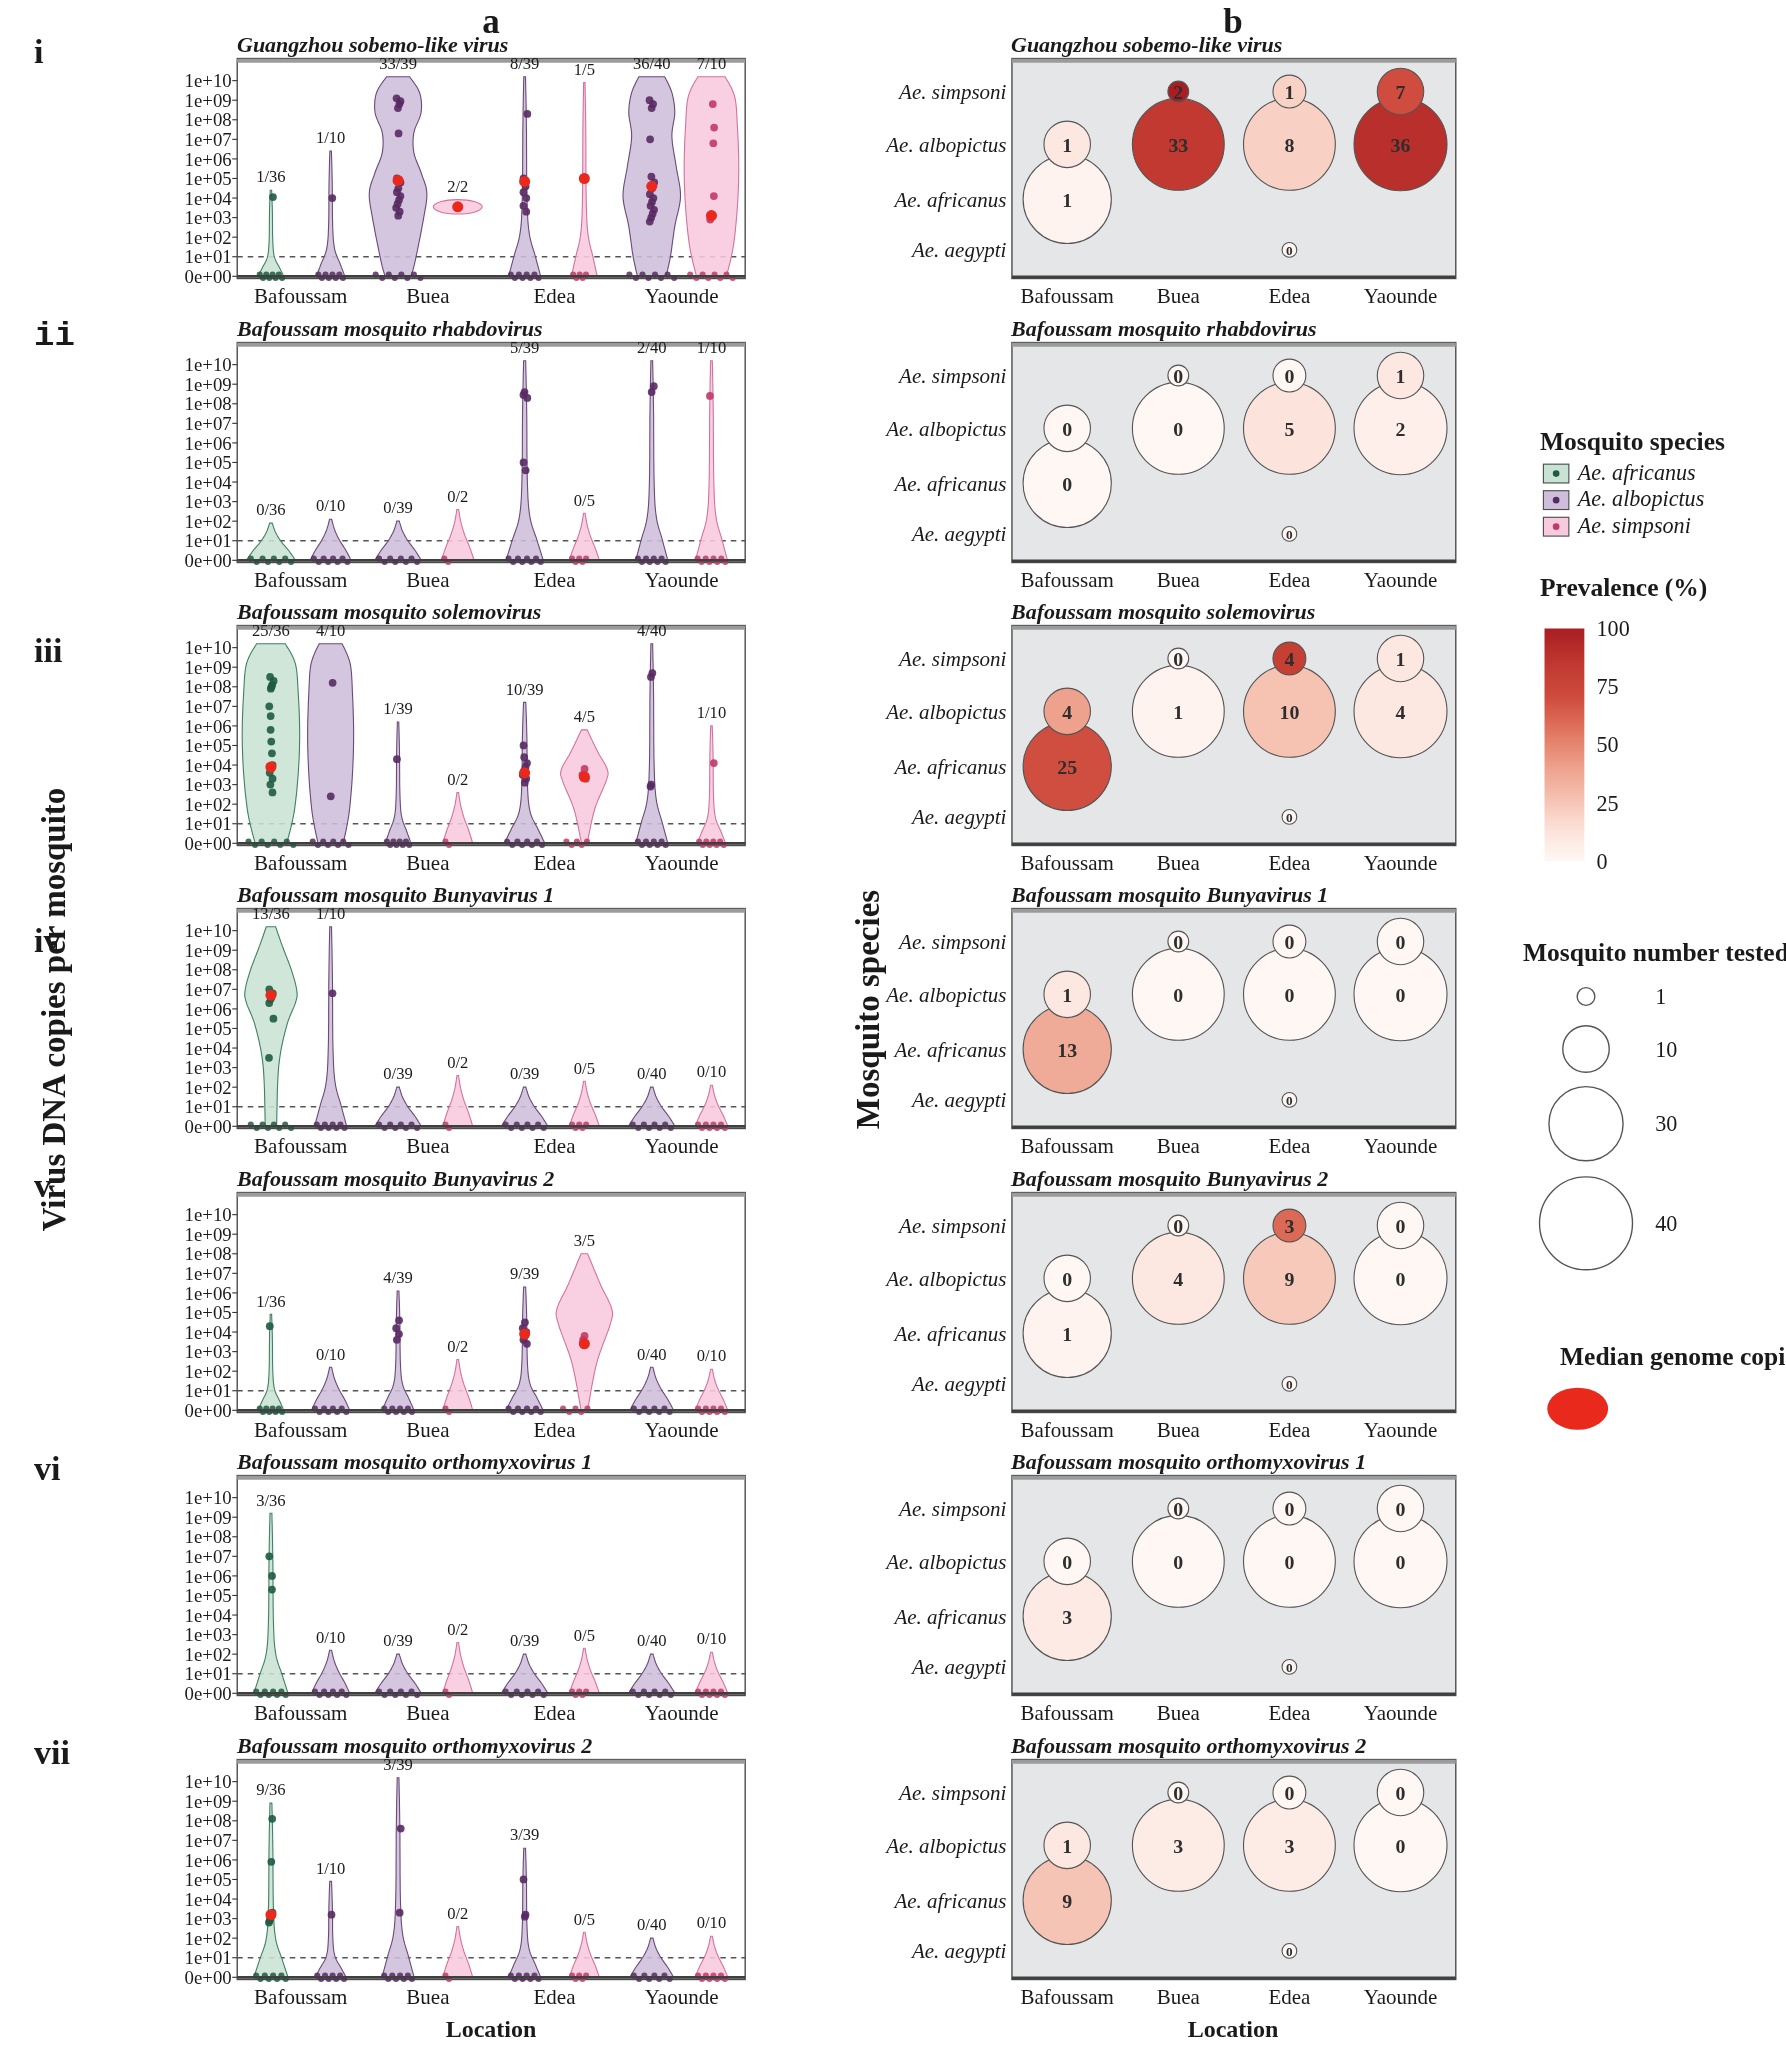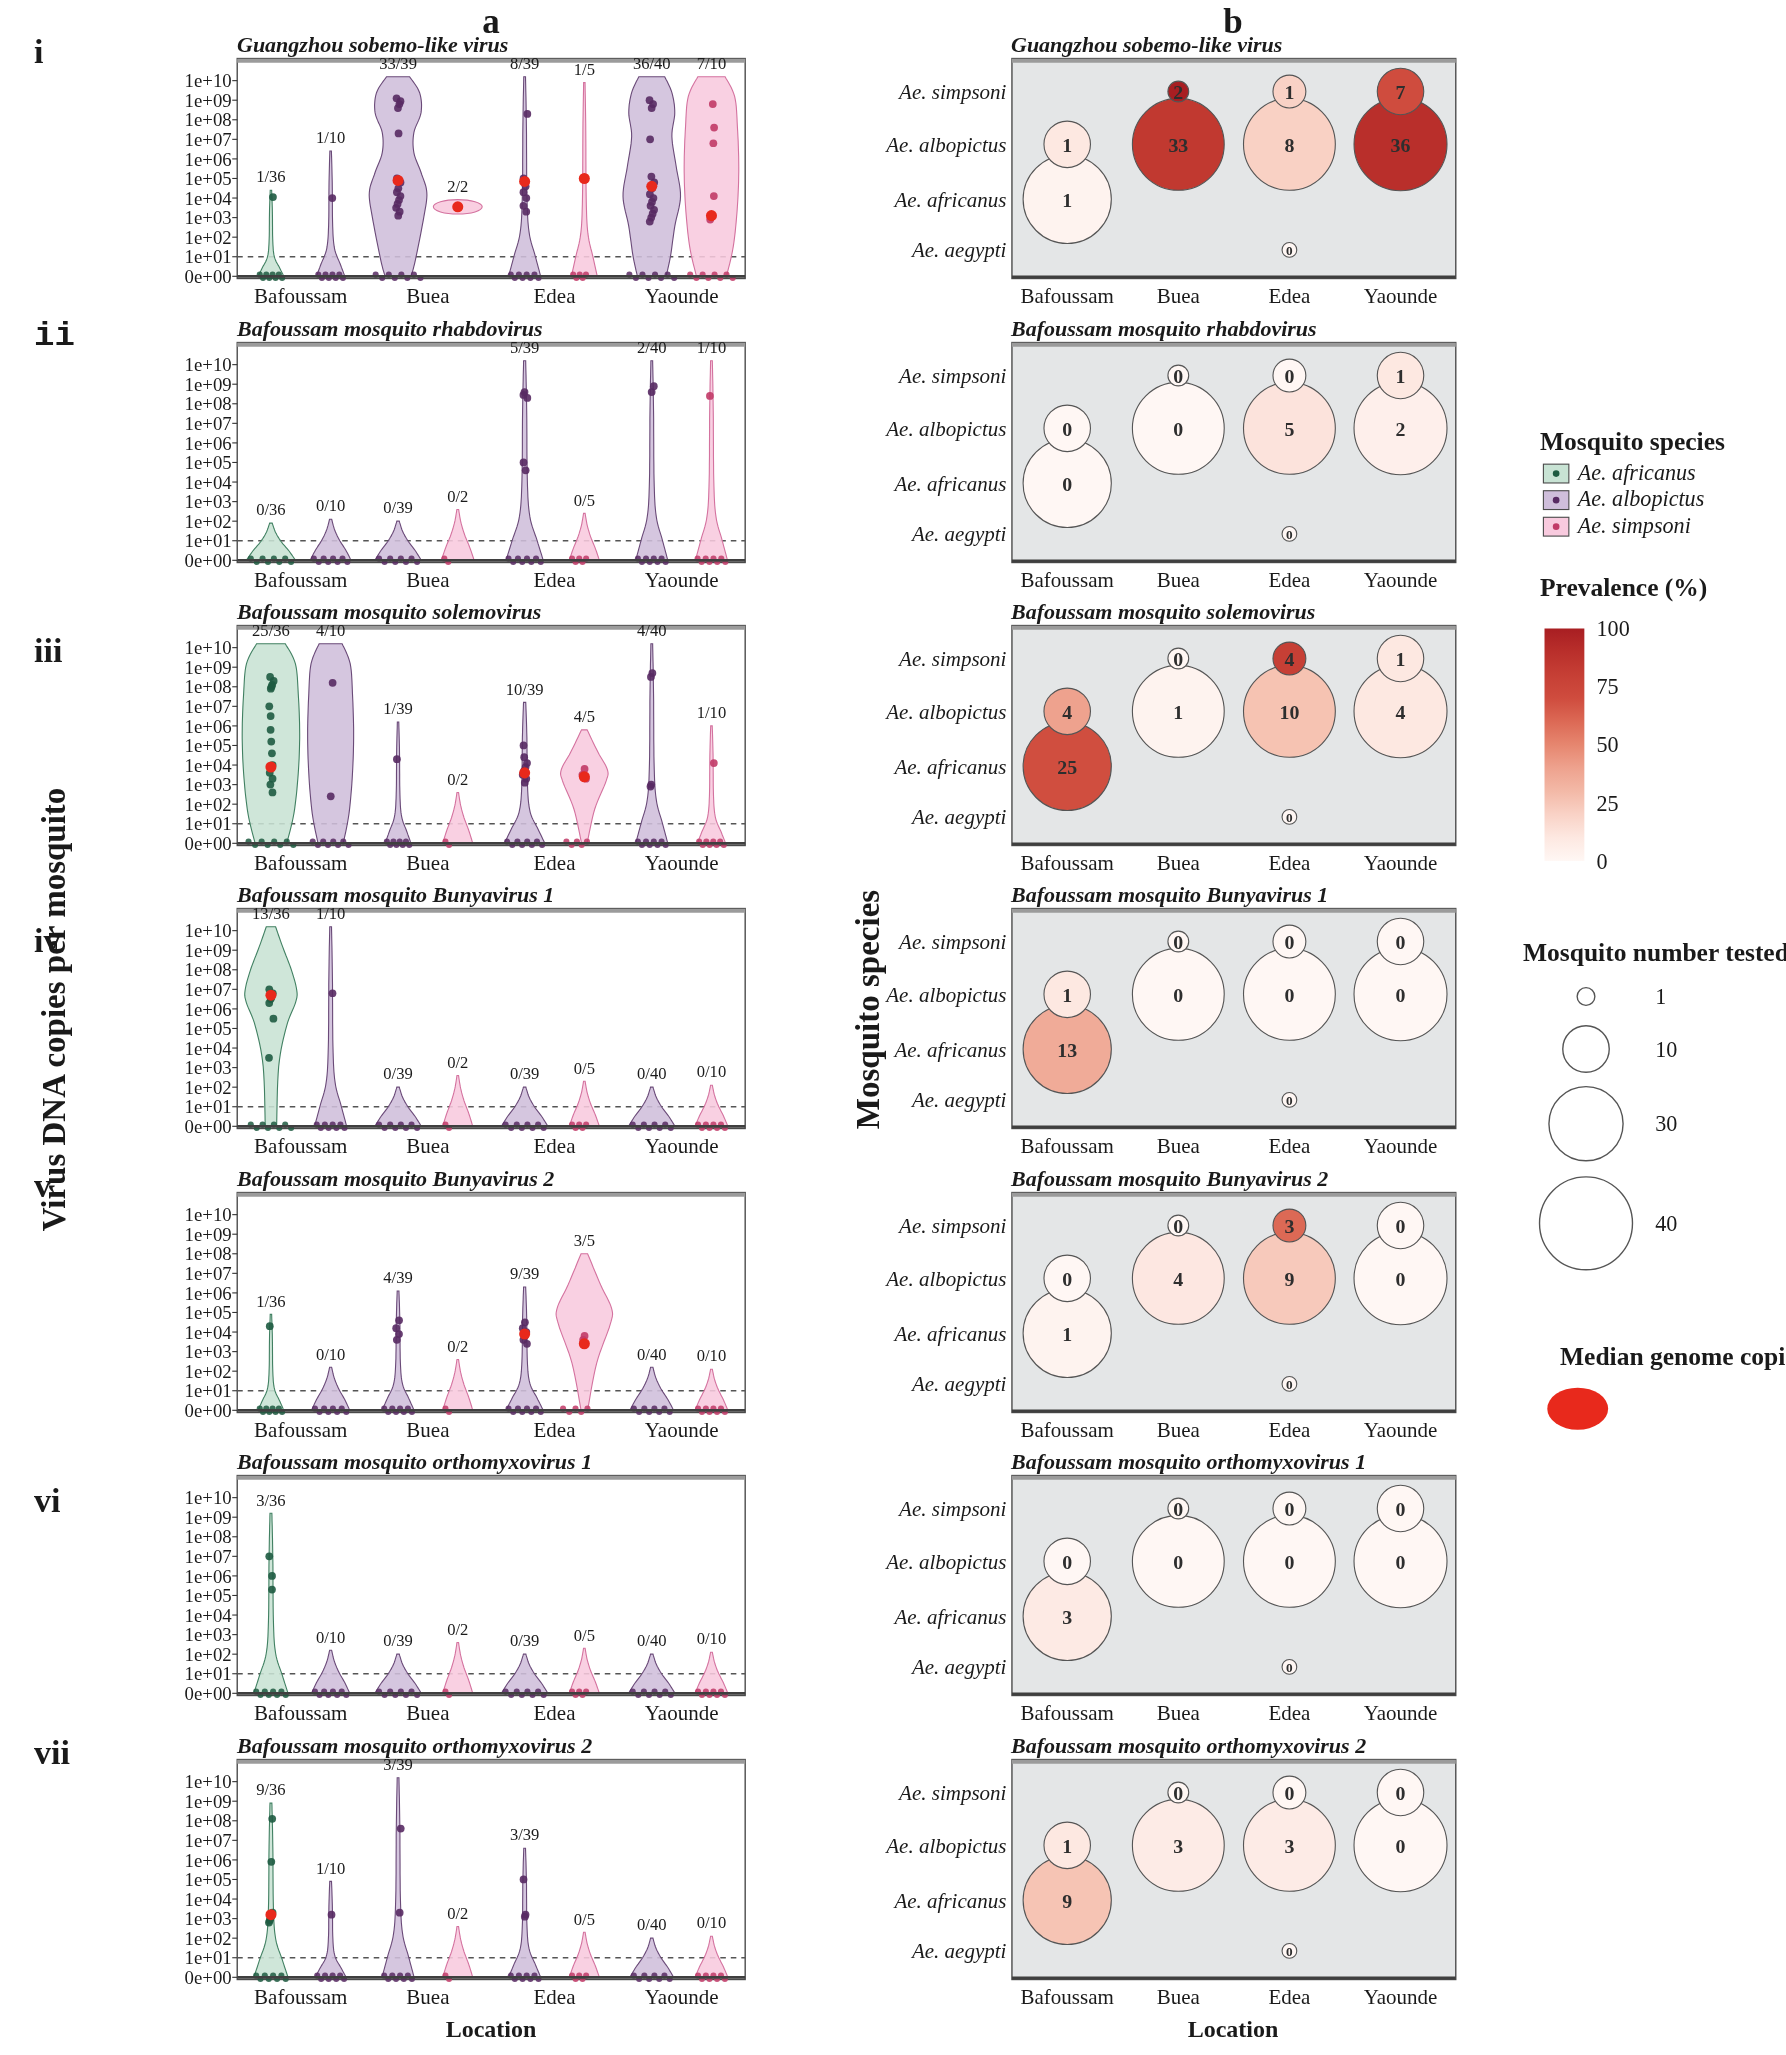--- a/index.html
+++ b/index.html
@@ -820,21 +820,21 @@
         <text x="729" y="120.69999999999999" font-size="36" text-anchor="middle" fill="#2e2e2e" font-weight="bold">3</text>
         <circle cx="930" cy="107.69999999999999" r="42.05829288023945" fill="rgb(255,247,244)" stroke="#555" stroke-width="2"></circle>
         <text x="930" y="120.69999999999999" font-size="36" text-anchor="middle" fill="#2e2e2e" font-weight="bold">0</text>
         <circle cx="729" cy="394.26" r="13.3" fill="rgb(255,247,244)" stroke="#555" stroke-width="2"></circle>
         <text x="729" y="403.26" font-size="24" text-anchor="middle" fill="#2e2e2e" font-weight="bold">0</text>
         <text x="327" y="490" font-size="38" text-anchor="middle" fill="#1a1a1a">Bafoussam</text>
         <text x="528" y="490" font-size="38" text-anchor="middle" fill="#1a1a1a">Buea</text>
         <text x="729" y="490" font-size="38" text-anchor="middle" fill="#1a1a1a">Edea</text>
         <text x="930" y="490" font-size="38" text-anchor="middle" fill="#1a1a1a">Yaounde</text>
       </svg>
-      <div class="roman" style="left:34px;top:1450px;margin-top:32px;">vi</div>
+      <div class="roman" style="left:34px;top:1450px;">vi</div>
       <div class="ptitle" style="left:237px;top:1449px;">Bafoussam mosquito orthomyxovirus 1</div>
       <div class="ptitle" style="left:1011px;top:1449px;">Bafoussam mosquito orthomyxovirus 1</div>
       <svg width="620" height="283" style="left:166px;top:1449px;" viewBox="0 0 1120 512">
         <rect x="128" y="48" width="919" height="398" fill="#ffffff" stroke="#4a4a4a" stroke-width="2.5"></rect>
         <line x1="128" y1="52" x2="1047" y2="52" stroke="#9b9b9b" stroke-width="7"></line>
         <line x1="119" y1="442" x2="128" y2="442" stroke="#333" stroke-width="2"></line>
         <text x="118" y="454" font-size="34" text-anchor="end" fill="#1a1a1a">0e+00</text>
         <line x1="119" y1="406.6" x2="128" y2="406.6" stroke="#333" stroke-width="2"></line>
         <text x="118" y="418.6" font-size="34" text-anchor="end" fill="#1a1a1a">1e+01</text>
         <line x1="119" y1="371.2" x2="128" y2="371.2" stroke="#333" stroke-width="2"></line>

